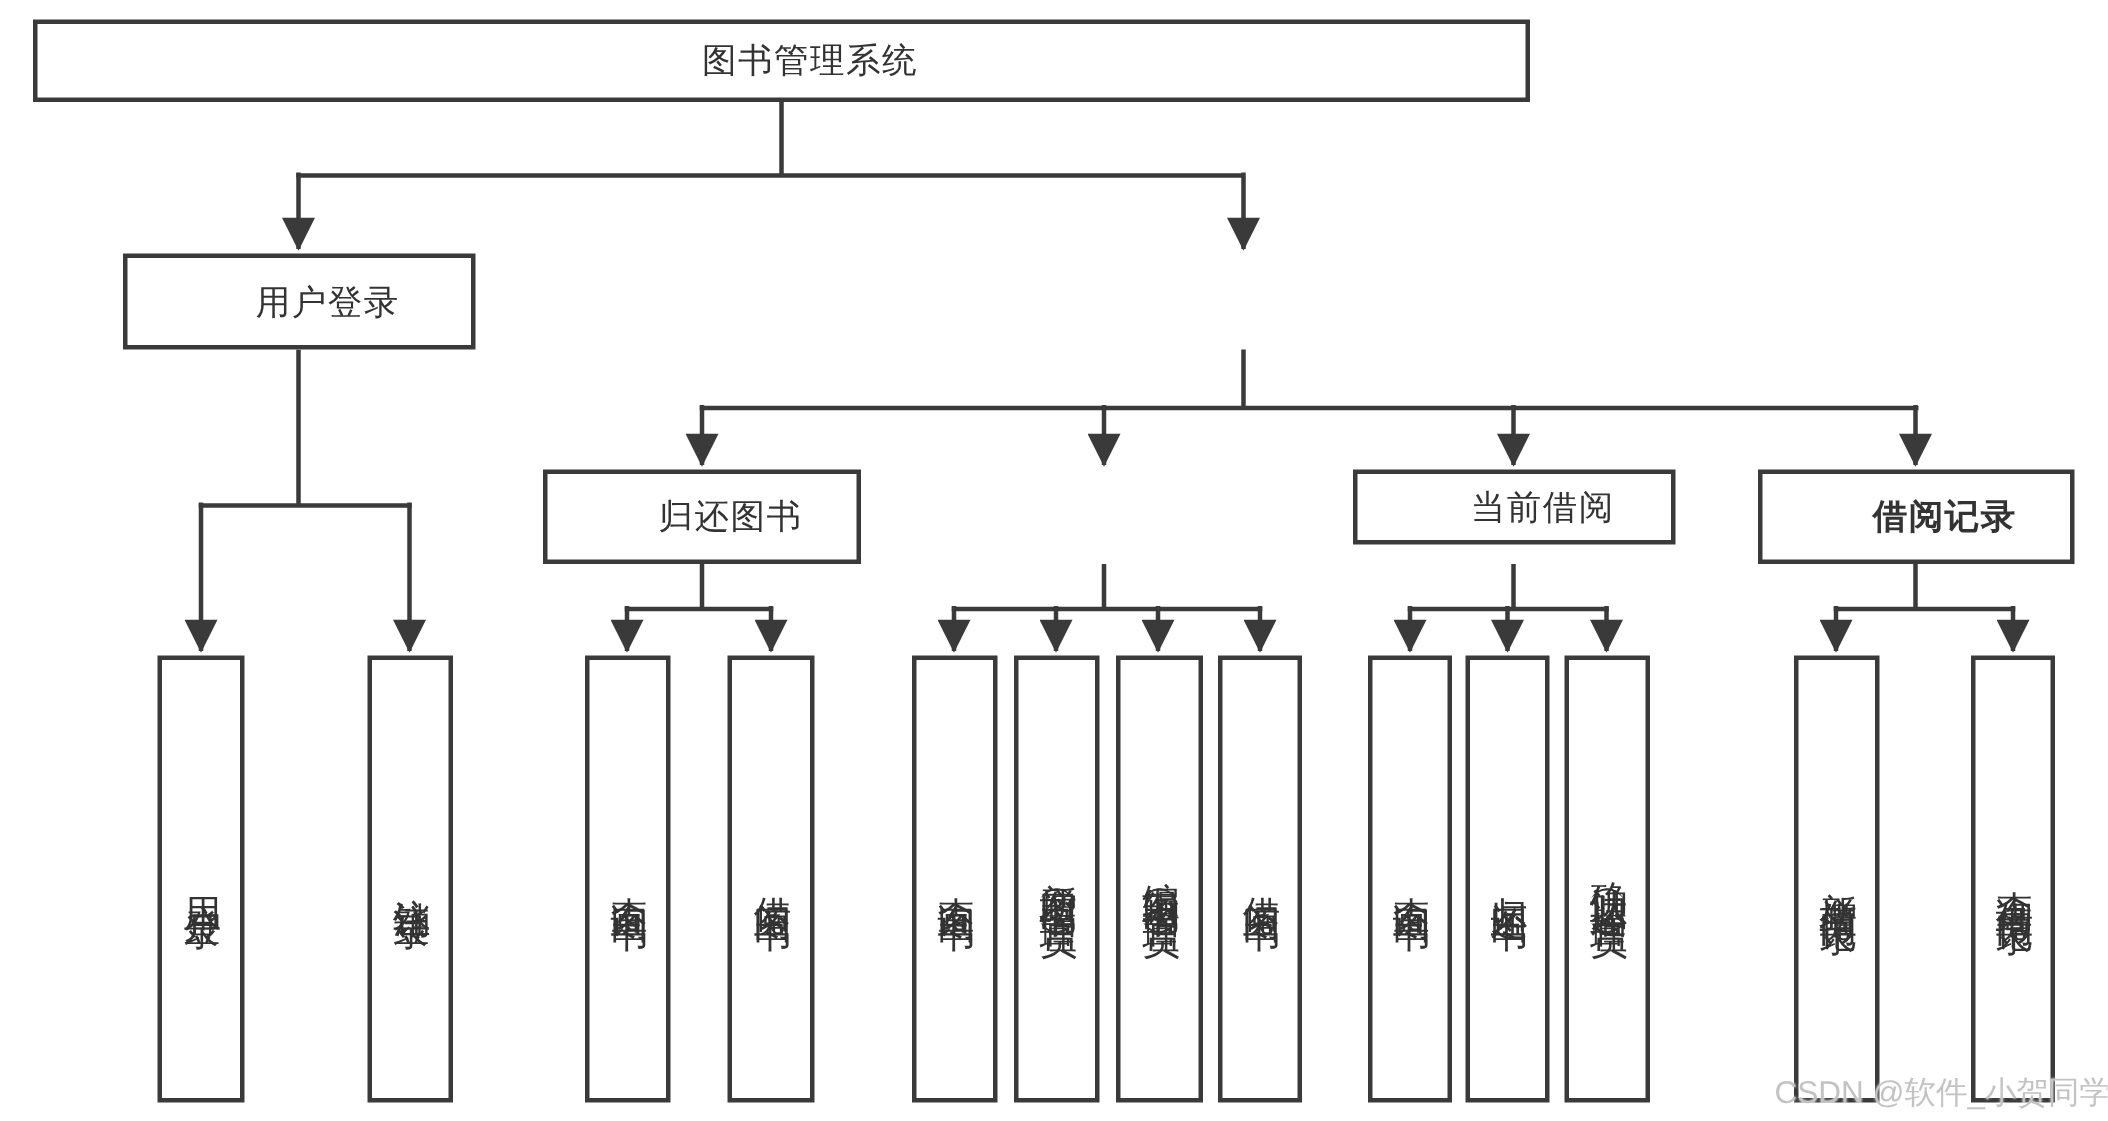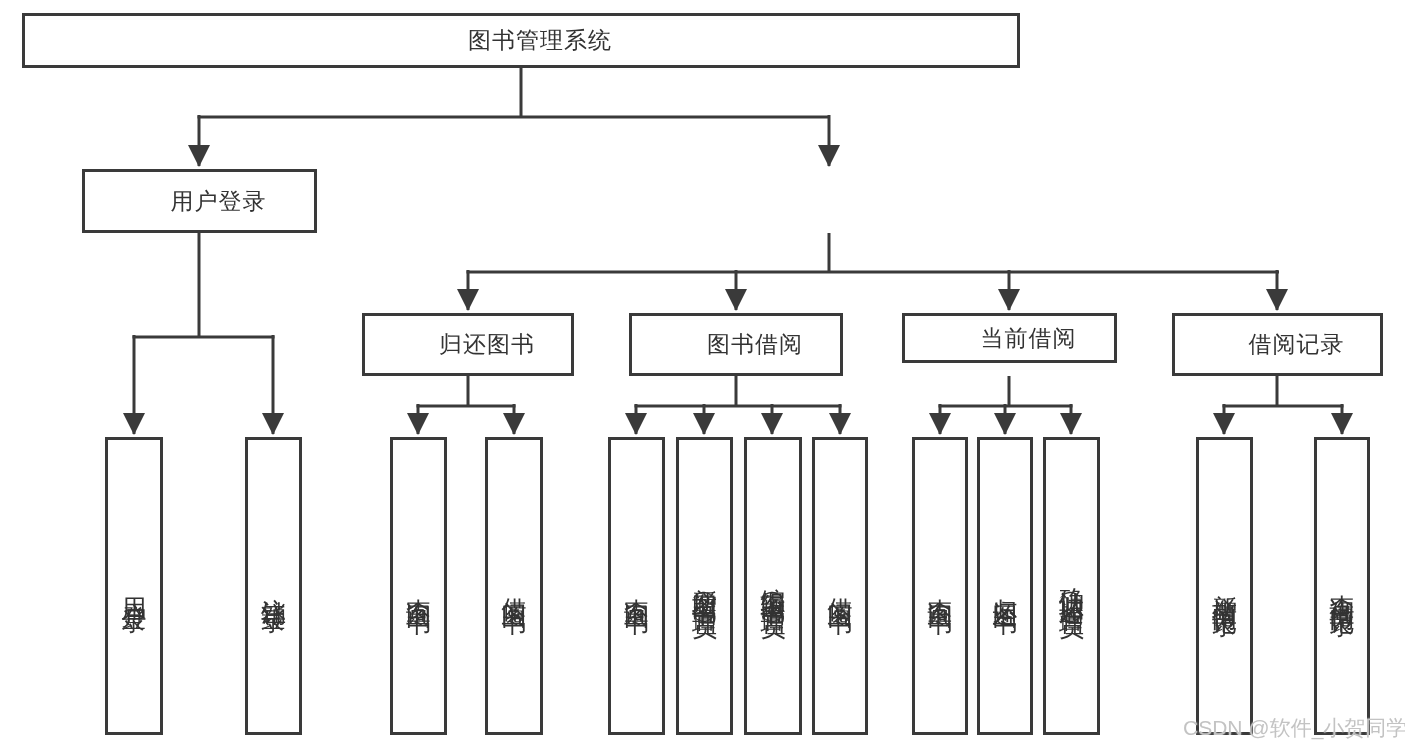--- a/index.html
+++ b/index.html
@@ -84,23 +84,22 @@
       <line x1="1224" y1="404" x2="1224" y2="434" marker-end="url(#ah)"></line>
       <line x1="1342" y1="404" x2="1342" y2="434" marker-end="url(#ah)"></line>
     </g>
   </svg>
 
   <div class="box hbox" style="left:22px; top:13px; width:998px; height:55px;">图书管理系统</div>
 
   <div class="box hbox" style="left:82px; top:169px; width:235px; height:64px;">用户登录</div>
 
   <div class="box hbox" style="left:362px; top:313px; width:212px; height:63px;">归还图书</div>
-  <div class="box hbox" style="left:629px; top:313px; width:214px; height:63px;">图书借阅</div>
   <div class="box hbox" style="left:902px; top:313px; width:215px; height:50px;">当前借阅</div>
-  <div class="box hbox" style="left:1172px; top:313px; width:211px; height:63px;">借阅记录</div>
+  <div class="box hbox" style="left:1172px; top:313px; width:211px; height:63px;font-weight:bold;">借阅记录</div>
 
   <div class="box vbox lvl4" style="left:105px; width:58px;">用户登录</div>
   <div class="box vbox lvl4" style="left:245px; width:57px;">注销登录</div>
 
   <div class="box vbox lvl4" style="left:390px; width:57px;">查询图书</div>
   <div class="box vbox lvl4" style="left:485px; width:58px;">借阅图书</div>
 
   <div class="box vbox lvl4" style="left:608px; width:57px;">查询图书</div>
   <div class="box vbox lvl4" style="left:676px; width:57px;">新增图书（管理员）</div>
   <div class="box vbox lvl4" style="left:744px; width:58px;">编辑图书（管理员）</div>

